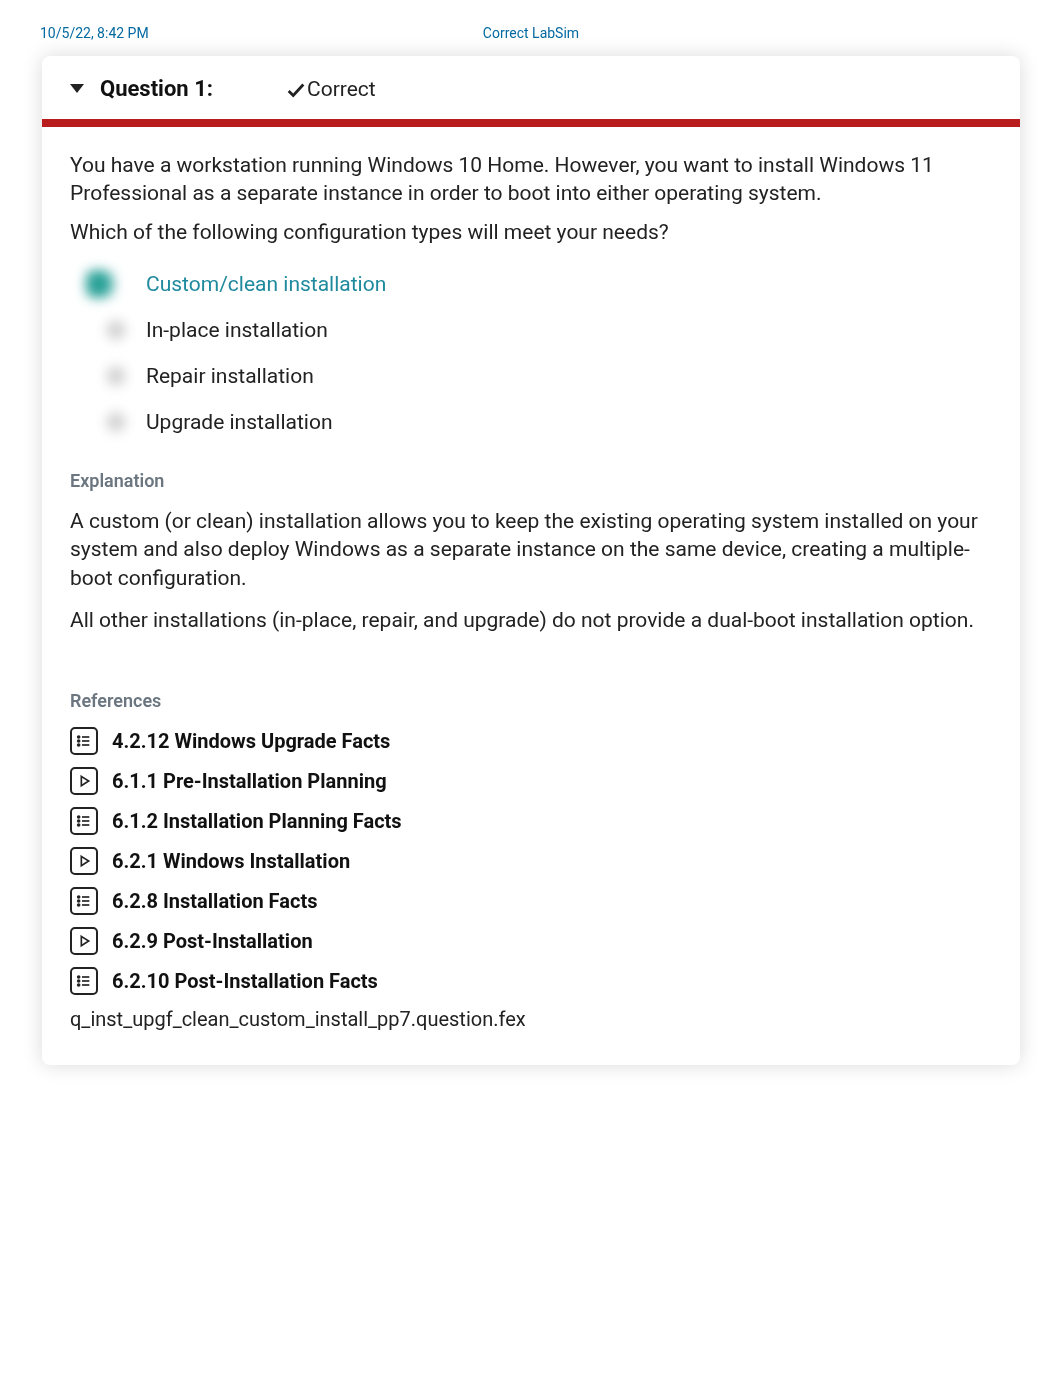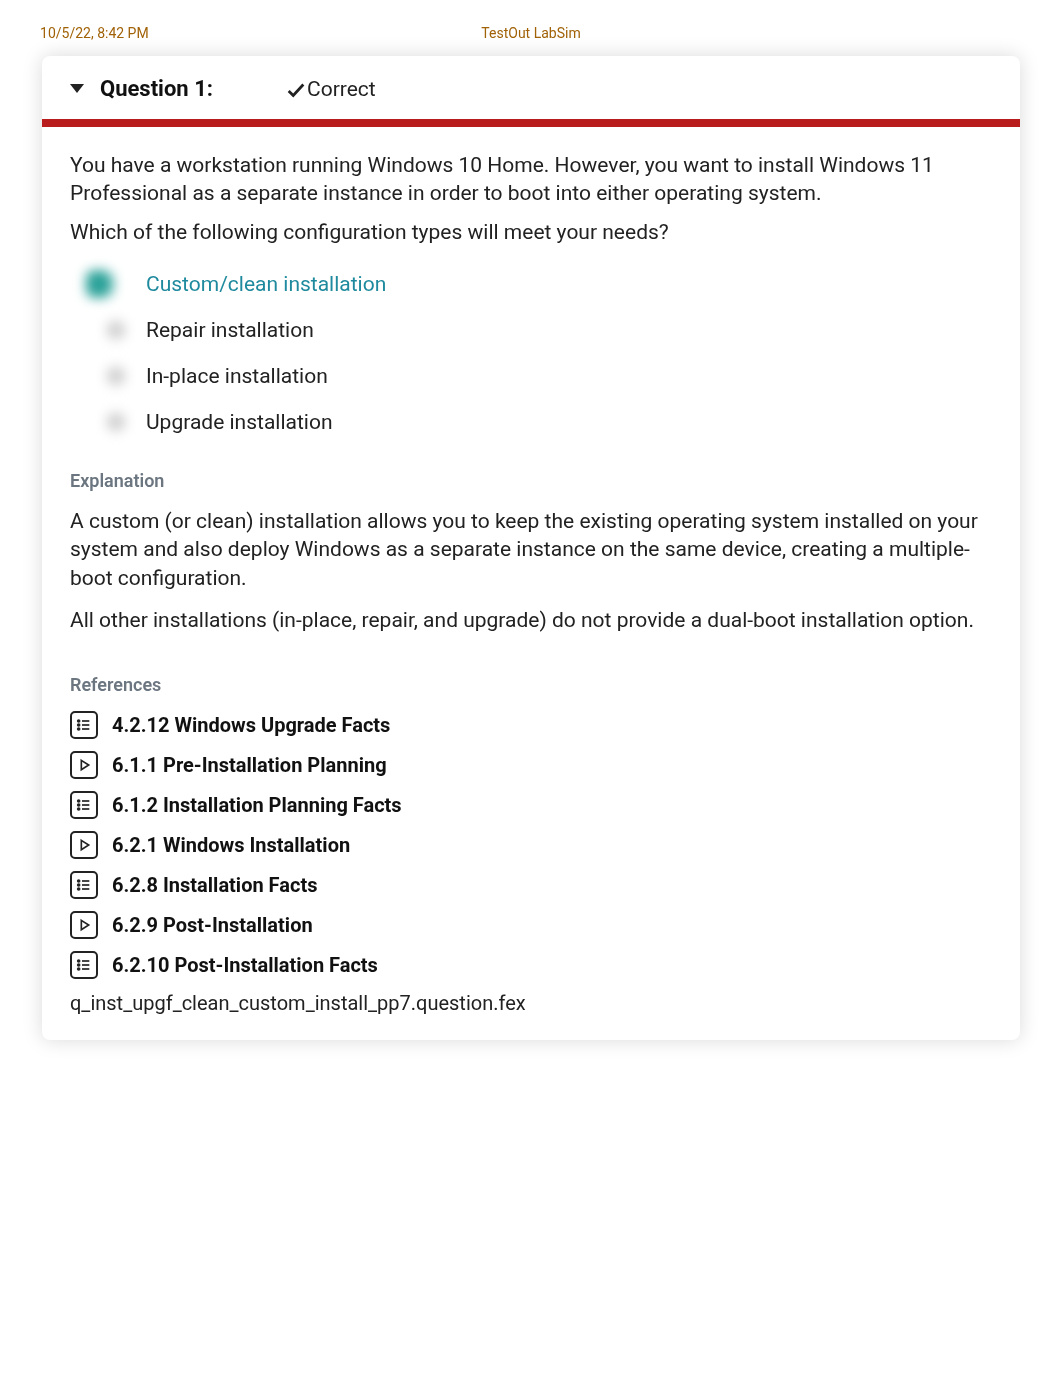--- a/index.html
+++ b/index.html
@@ -5,23 +5,23 @@
     * { box-sizing: border-box; margin: 0; padding: 0; }
     body {
       font-family: -apple-system, BlinkMacSystemFont, "Segoe UI", Roboto, Helvetica, Arial, sans-serif;
       background: #fff;
       width: 1062px;
       height: 1376px;
       padding: 0;
     }
     .page-header {
       display: flex;
-      justify-content: flex-end;
+      justify-content: center;
       font-size: 14px;
-      color: #a16207;
+      color: #0369a1;
       padding: 25px 40px 10px;
     }
     .page-header .right { flex:1; text-align:center; }
     .page-header .left { flex:1; }
     .page-header .spacer { flex:1; }
     .card {
       margin: 5px 42px 20px;
       border-radius: 8px;
       box-shadow: 0 0 20px rgba(0,0,0,0.15);
       overflow: hidden;
@@ -54,21 +54,21 @@
       font-size: 21px;
       color: #222;
     }
     .check {
       width: 22px; height: 22px;
       stroke: #222;
       stroke-width: 3;
       fill: none;
     }
     .body {
-      padding: 24px 28px 25px;
+      padding: 24px 28px 34px;
     }
     .stem {
       font-size: 21px;
       color: #222;
       line-height: 1.35;
       margin-bottom: 10px;
     }
     .stem2 {
       font-size: 21px;
       color: #222;
@@ -114,21 +114,21 @@
       color: #6b7680;
       margin-bottom: 16px;
     }
     .expl {
       font-size: 21px;
       color: #222;
       line-height: 1.35;
       margin-bottom: 14px;
     }
     .refs {
-      margin-top: 40px;
+      margin-top: 56px;
     }
     .ref-item {
       display: flex;
       align-items: center;
       gap: 14px;
       margin-bottom: 12px;
     }
     .ref-icon {
       width: 28px;
       height: 28px;
@@ -152,21 +152,21 @@
       font-size: 20px;
       color: #222;
       margin-top: 12px;
     }
   </style>
 </head>
 <body>
 
 <div class="page-header">
   <div class="left">10/5/22, 8:42 PM</div>
-  <div class="right">TestOut LabSim</div>
+  <div class="right">Correct LabSim</div>
   <div class="spacer"></div>
 </div>
 
 <div class="card">
 
   <div class="q-header">
     <span class="caret"></span>
     <span class="q-title">Question 1:</span>
     <span class="status">
       <svg class="check" viewBox="0 0 24 24">
@@ -180,25 +180,25 @@
     <p class="stem">You have a workstation running Windows 10 Home. However, you want to install Windows 11 Professional as a separate instance in order to boot into either operating system.</p>
     <p class="stem2">Which of the following configuration types will meet your needs?</p>
 
     <div class="options">
       <div class="option">
         <span class="marker-blur selected"></span>
         <span class="opt-text correct">Custom/clean installation</span>
       </div>
       <div class="option">
         <span class="marker-blur empty"></span>
+        <span class="opt-text">In-place installation</span>
+      </div>
+      <div class="option">
+        <span class="marker-blur empty"></span>
         <span class="opt-text">Repair installation</span>
-      </div>
-      <div class="option">
-        <span class="marker-blur empty"></span>
-        <span class="opt-text">In-place installation</span>
       </div>
       <div class="option">
         <span class="marker-blur empty"></span>
         <span class="opt-text">Upgrade installation</span>
       </div>
     </div>
 
     <div class="section-label">Explanation</div>
     <p class="expl">A custom (or clean) installation allows you to keep the existing operating system installed on your system and also deploy Windows as a separate instance on the same device, creating a multiple-boot configuration.</p>
     <p class="expl">All other installations (in-place, repair, and upgrade) do not provide a dual-boot installation option.</p>

